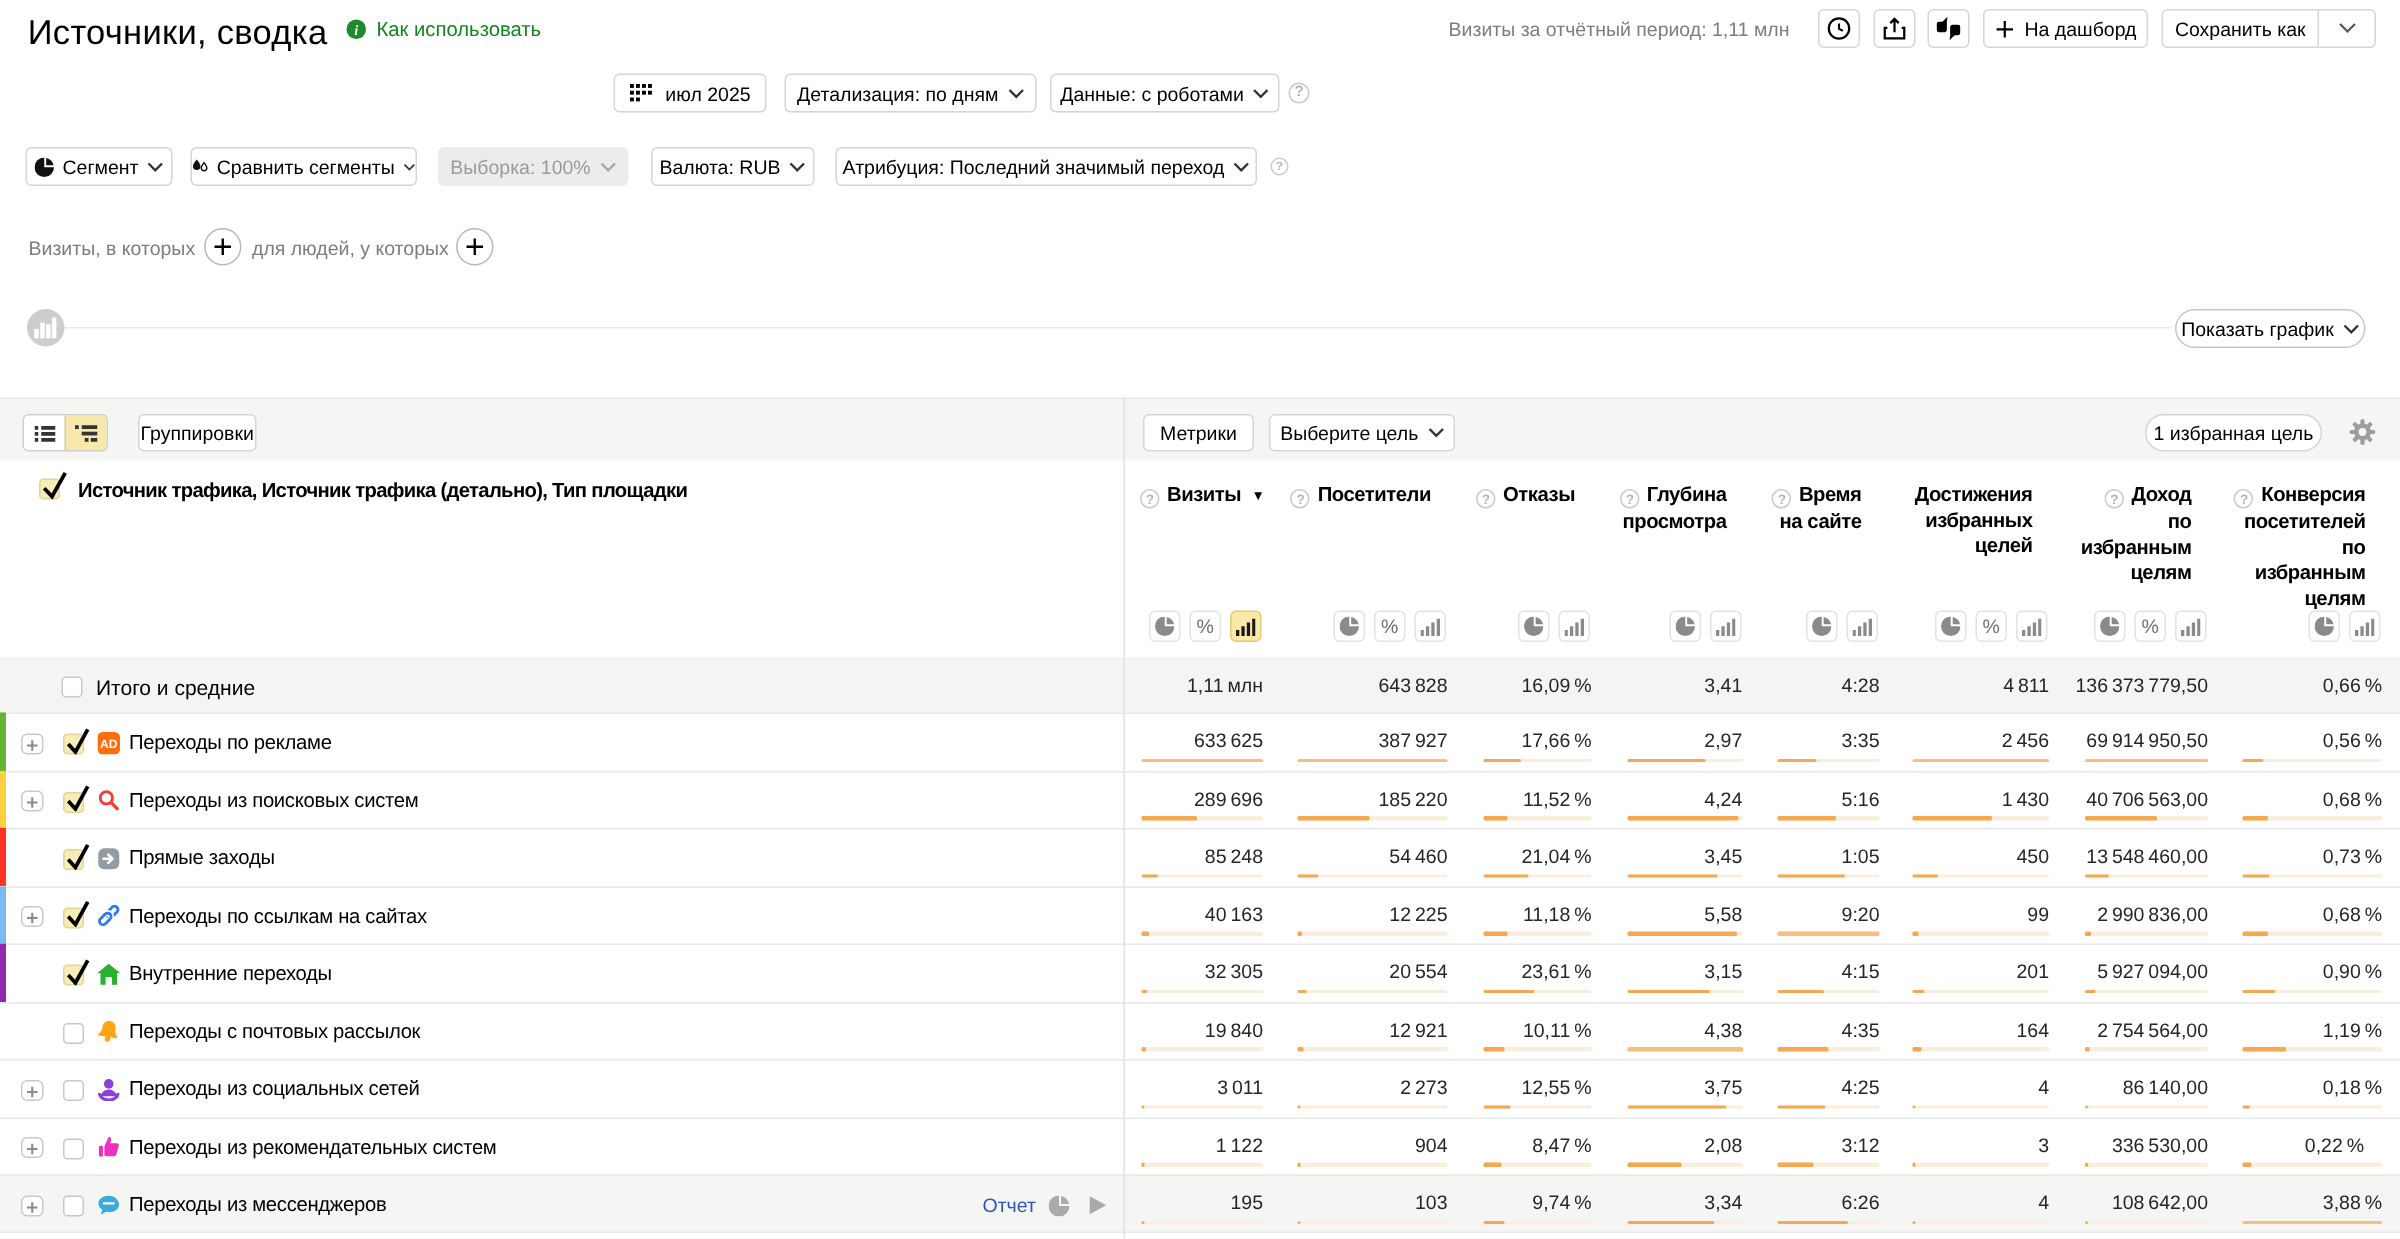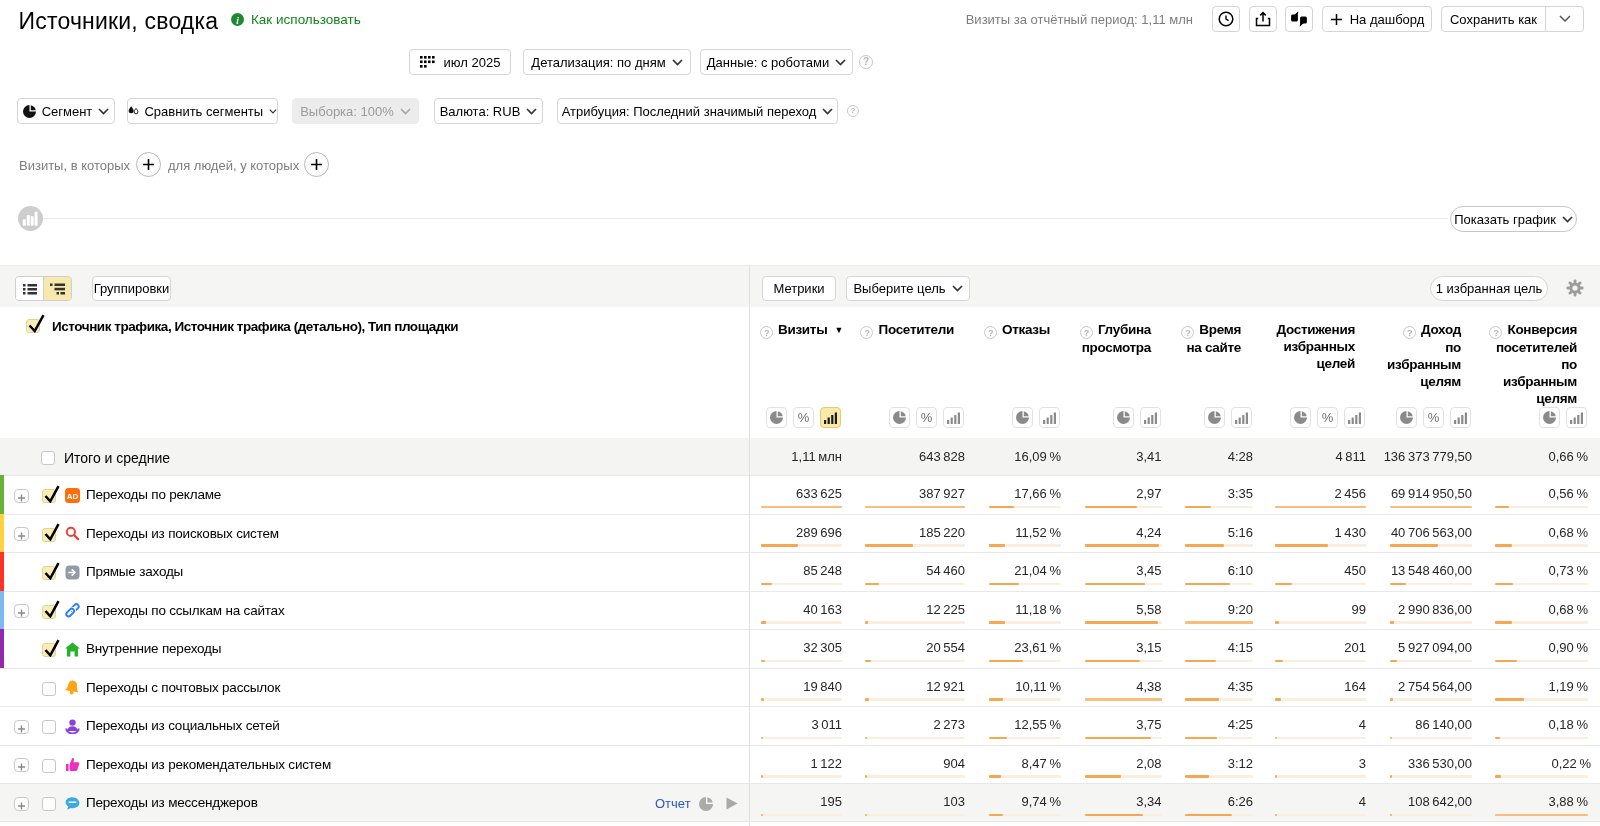--- a/index.html
+++ b/index.html
@@ -473,21 +473,21 @@
 <div class="fill" style="left:761px;top:582.5px;width:11.0px"></div>
 <div class="num" style="right:635px;top:563.0px">54 460</div>
 <div class="bar" style="right:635px;top:582.5px;width:100px"></div>
 <div class="fill" style="left:865px;top:582.5px;width:14.0px"></div>
 <div class="num" style="right:539px;top:563.0px">21,04 %</div>
 <div class="bar" style="right:539px;top:582.5px;width:72.5px"></div>
 <div class="fill" style="left:988.5px;top:582.5px;width:30.5px"></div>
 <div class="num" style="right:438.5px;top:563.0px">3,45</div>
 <div class="bar" style="right:438.5px;top:582.5px;width:77px"></div>
 <div class="fill" style="left:1084.5px;top:582.5px;width:60.5px"></div>
-<div class="num" style="right:347px;top:563.0px">6:10</div>
+<div class="num" style="right:347px;top:563.0px">1:05</div>
 <div class="bar" style="right:347px;top:582.5px;width:68px"></div>
 <div class="fill" style="left:1185px;top:582.5px;width:44.5px"></div>
 <div class="num" style="right:234px;top:563.0px">450</div>
 <div class="bar" style="right:234px;top:582.5px;width:91px"></div>
 <div class="fill" style="left:1275px;top:582.5px;width:16.5px"></div>
 <div class="num" style="right:128px;top:563.0px">13 548 460,00</div>
 <div class="bar" style="right:128px;top:582.5px;width:82px"></div>
 <div class="fill" style="left:1390px;top:582.5px;width:16.0px"></div>
 <div class="num" style="right:12px;top:563.0px">0,73 %</div>
 <div class="bar" style="right:12px;top:582.5px;width:93px"></div>
@@ -658,21 +658,21 @@
 <div class="fill" style="left:1084.5px;top:775.0px;width:36.5px"></div>
 <div class="num" style="right:347px;top:755.5px">3:12</div>
 <div class="bar" style="right:347px;top:775.0px;width:68px"></div>
 <div class="fill" style="left:1185px;top:775.0px;width:23.5px"></div>
 <div class="num" style="right:234px;top:755.5px">3</div>
 <div class="bar" style="right:234px;top:775.0px;width:91px"></div>
 <div class="fill" style="left:1275px;top:775.0px;width:2px"></div>
 <div class="num" style="right:128px;top:755.5px">336 530,00</div>
 <div class="bar" style="right:128px;top:775.0px;width:82px"></div>
 <div class="fill" style="left:1390px;top:775.0px;width:2px"></div>
-<div class="num" style="right:9px;top:755.5px">0,22 %</div>
+<div class="num" style="right:24px;top:755.5px">0,22 %</div>
 <div class="bar" style="right:12px;top:775.0px;width:93px"></div>
 <div class="fill" style="left:1495px;top:775.0px;width:5.5px"></div>
 <div class="abs" style="left:0;top:783.0px;width:1600px;height:38.5px;background:#f5f5f3;border-top:1px solid #e8e8e8"></div>
 <div class="plusbtn" style="left:14px;top:796.5px"><svg width="13" height="12">
         <path d="M6.5 2.5 V9.5 M3 6 H10" stroke="#8a8a8a" stroke-width="1.4"></path>
       </svg></div>
 <div class="cb" style="left:42px;top:797.0px"></div>
 <div class="abs" style="left:65px;top:795.5px"><svg width="15" height="15" viewBox="0 0 15 15">
         <path d="M7.5 1.2 C3.5 1.2 0.6 3.4 0.6 6.3 c0 1.7 1 3.2 2.6 4.1 l-1.1 3.4 3.6-1.9 c0.8 0.2 1.2 0.25 1.8 0.25 4 0 6.9-2.2 6.9-5.15 S11.5 1.2 7.5 1.2z" fill="#3babdf"></path>
         <path d="M4.2 6.3 h6.6" stroke="#fff" stroke-width="1.5" stroke-linecap="round"></path>

